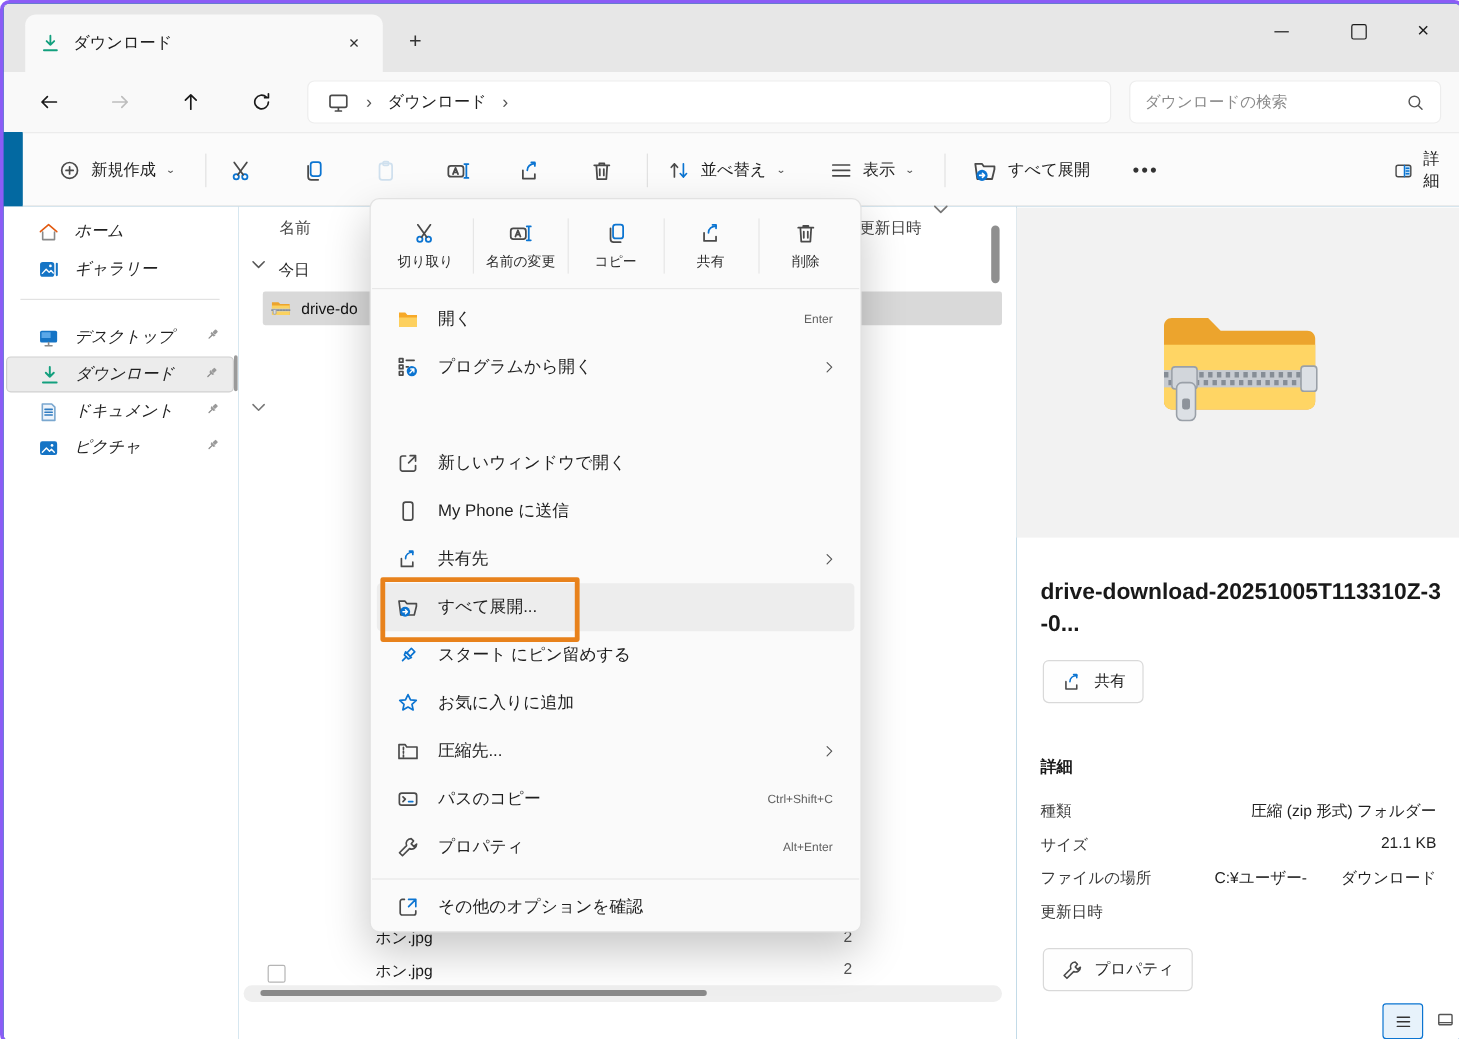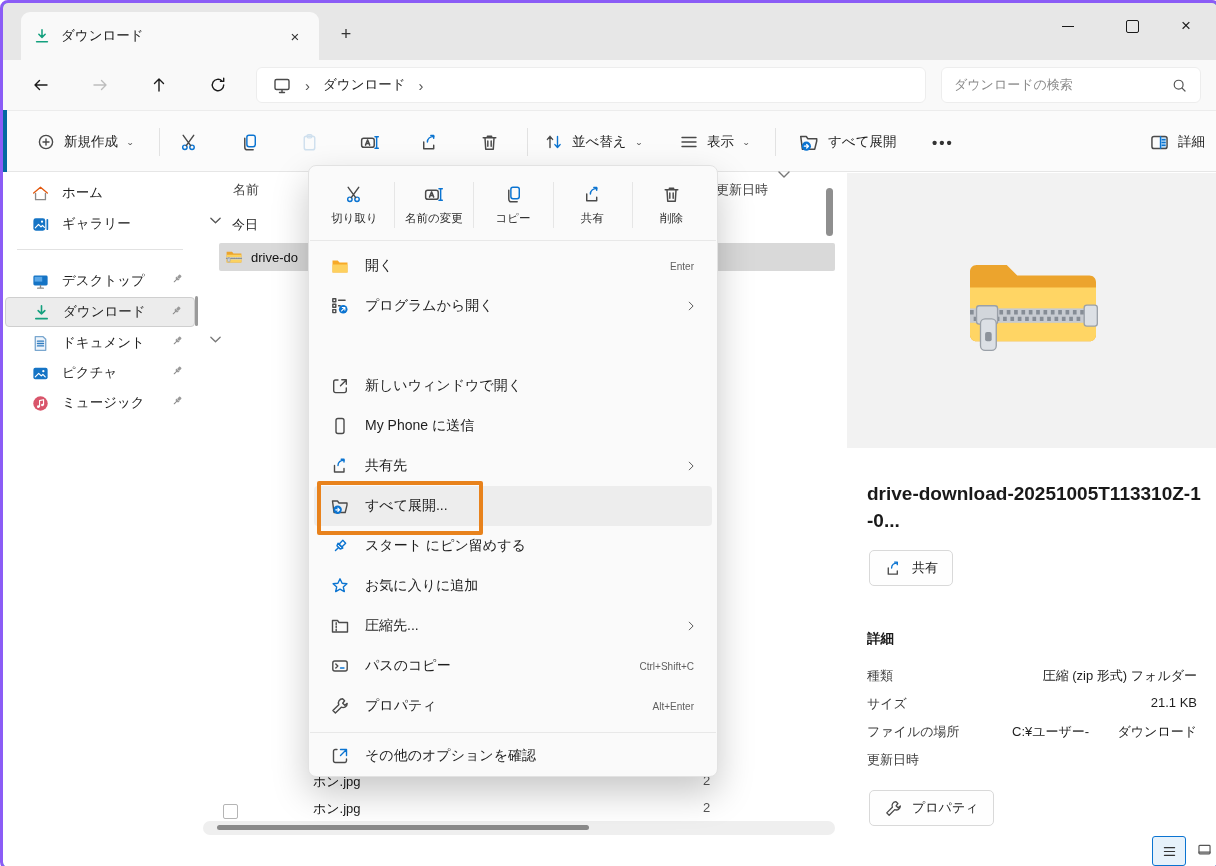--- a/index.html
+++ b/index.html
@@ -19,29 +19,29 @@
   
   .navrow{position:absolute;left:0;top:57px;right:0;height:50px;background:#f9f9f9;}
   .navbtn{position:absolute;top:10px;width:32px;height:30px;display:flex;align-items:center;justify-content:center;}
   .crumbbox{position:absolute;left:253px;top:7px;width:670px;height:36px;background:#fff;border:1px solid #ededed;border-radius:6px;display:flex;align-items:center;gap:13px;padding:0 15px;box-sizing:border-box;}
   .crumb-sep{color:#555;font-size:15px;}
   .crumb-label{font-size:13.5px;color:#1f1f1f;}
   .searchbox{position:absolute;left:938px;top:7px;width:260px;height:36px;background:#fff;border:1px solid #ededed;border-radius:6px;display:flex;align-items:center;padding:0 12px;box-sizing:border-box;}
   .search-ph{font-size:13px;color:#8a8a8a;}
   .searchbox svg{margin-left:auto;}
   
-  .toolbar{position:absolute;left:4px;top:107px;right:0;height:62px;background:#fbfbfb;border-top:1px solid #ececec;border-bottom:1px solid #e6e6e6;box-sizing:border-box;}
+  .toolbar{position:absolute;left:16px;top:107px;right:0;height:62px;background:#fbfbfb;border-top:1px solid #ececec;border-bottom:1px solid #e6e6e6;box-sizing:border-box;}
   .tbtn{position:absolute;top:13px;height:36px;display:flex;align-items:center;gap:8px;padding:0 9px;border-radius:5px;font-size:13.5px;color:#1f1f1f;}
   .tsep{position:absolute;top:17px;width:1px;height:28px;background:#e2e2e2;}
   .caret{font-size:10px;color:#555;transform:scaleY(.8);}
   .disabled{opacity:.45;}
   .more-dots{font-size:15px;letter-spacing:2px;color:#333;font-weight:bold;}
   
   .sidebar{position:absolute;left:0;top:169px;width:196px;bottom:0;background:#fff;}
-  .sb-item{position:absolute;left:2px;width:190px;height:30px;display:flex;align-items:center;gap:12px;padding-left:26px;box-sizing:border-box;border-radius:4px;font-size:13.5px;color:#1f1f1f;}
+  .sb-item{position:absolute;left:2px;width:190px;height:30px;display:flex;align-items:center;gap:12px;padding-left:26px;box-sizing:border-box;border-radius:4px;font-size:13.5px;color:#1f1f1f;font-style:italic;}
   .sb-item .pin{position:absolute;right:10px;top:5px;}
   .sb-sel{background:#ececec;border:1px solid #cfcfcf;}
   .sb-sep{position:absolute;left:14px;width:166px;height:1px;background:#e2e2e2;}
   .sb-scroll{position:absolute;left:192px;top:124px;width:3px;height:30px;background:#9a9a9a;border-radius:2px;}
   
   .filelist{position:absolute;left:196px;top:169px;width:648px;bottom:0;background:#fff;}
   .col-h{position:absolute;top:9px;font-size:13px;color:#444;}
   .group-row{position:absolute;top:44px;left:10px;display:flex;align-items:flex-start;gap:10px;font-size:13px;color:#1f1f1f;}
   .file-row{position:absolute;top:71px;left:20px;width:616px;height:28px;background:#d9d9d9;border-radius:2px;display:flex;align-items:center;gap:8px;padding-left:6px;box-sizing:border-box;font-size:13px;color:#111;}
   .lone-chevron{position:absolute;left:10px;top:163px;}
@@ -303,36 +303,20 @@
         </svg>
       <span>ピクチャ</span>
       <svg class="ic pin" width="15" height="15" viewBox="0 0 20 20" style="stroke:#8a8a8a">
           <g transform="rotate(45 10 10)">
             <rect x="8" y="4" width="4" height="5" rx="1" fill="#9a9a9a" stroke="none"></rect>
             <path d="M6.8 9.2h6.4l-1 2.4H7.8z" fill="#9a9a9a" stroke="none"></path>
             <path d="M10 11.6v4.6"></path>
           </g>
         </svg>
     </div>
-    <div class="sb-item" style="top:216px">
-      <svg class="ic" width="19" height="19" viewBox="0 0 20 20">
-          <circle cx="10" cy="10" r="7.6" fill="#d9556b" stroke="none"></circle>
-          <path d="M9 13.2V7l4.2-1v5.4" stroke="#fff" stroke-width="1.2"></path>
-          <circle cx="7.7" cy="13.3" r="1.4" fill="#fff" stroke="none"></circle>
-          <circle cx="11.9" cy="11.6" r="1.3" fill="#fff" stroke="none"></circle>
-        </svg>
-      <span>ミュージック</span>
-      <svg class="ic pin" width="15" height="15" viewBox="0 0 20 20" style="stroke:#8a8a8a">
-          <g transform="rotate(45 10 10)">
-            <rect x="8" y="4" width="4" height="5" rx="1" fill="#9a9a9a" stroke="none"></rect>
-            <path d="M6.8 9.2h6.4l-1 2.4H7.8z" fill="#9a9a9a" stroke="none"></path>
-            <path d="M10 11.6v4.6"></path>
-          </g>
-        </svg>
-    </div>
     <div class="sb-scroll"></div>
   </div>
 
   <div class="filelist">
     <span class="col-h" style="left:34px">名前</span>
     <span class="col-h" style="left:517px">更新日時</span>
     <svg class="ic hdr-chev" width="14" height="9" viewBox="0 0 14 9" style="stroke:#777">
         <path d="M2 2l5 5 5-5"></path>
       </svg>
 
@@ -382,21 +366,21 @@
         <rect x="12" y="46" width="96" height="11" fill="#c7cbd1"></rect>
         <line x1="12" y1="49" x2="108" y2="49" stroke="#868d96" stroke-width="3.4" stroke-dasharray="2.8 2.8"></line>
         <line x1="12" y1="54" x2="108" y2="54" stroke="#868d96" stroke-width="3.4" stroke-dasharray="2.8 2.8" stroke-dashoffset="2.8"></line>
         <rect x="99" y="43.5" width="10" height="16" rx="2" fill="#dce0e5" stroke="#9aa0a8"></rect>
         <rect x="17" y="44" width="16" height="14" rx="2" fill="#d2d6db" stroke="#9aa0a8"></rect>
         <rect x="20" y="54" width="12" height="24" rx="3.5" fill="#dce0e5" stroke="#9aa0a8"></rect>
         <rect x="23.5" y="64" width="5" height="7" rx="1.5" fill="#8d939b"></rect>
       </svg>
     </div>
 
-    <div class="fname">drive-download-20251005T113310Z-1-0...</div>
+    <div class="fname">drive-download-20251005T113310Z-3-0...</div>
 
     <div class="btn share-btn">
       <svg class="ic" width="19" height="19" viewBox="0 0 20 20">
           <path d="M4.5 9.5V16h9.5v-3.5"></path>
           <path d="M8 9.5c0-3.2 2.6-5.3 6-5.3" stroke="#0b74d1"></path>
           <path d="M11.2 3.2H14v2.8" stroke="#0b74d1"></path>
         </svg>
       <span>共有</span>
     </div>
 

